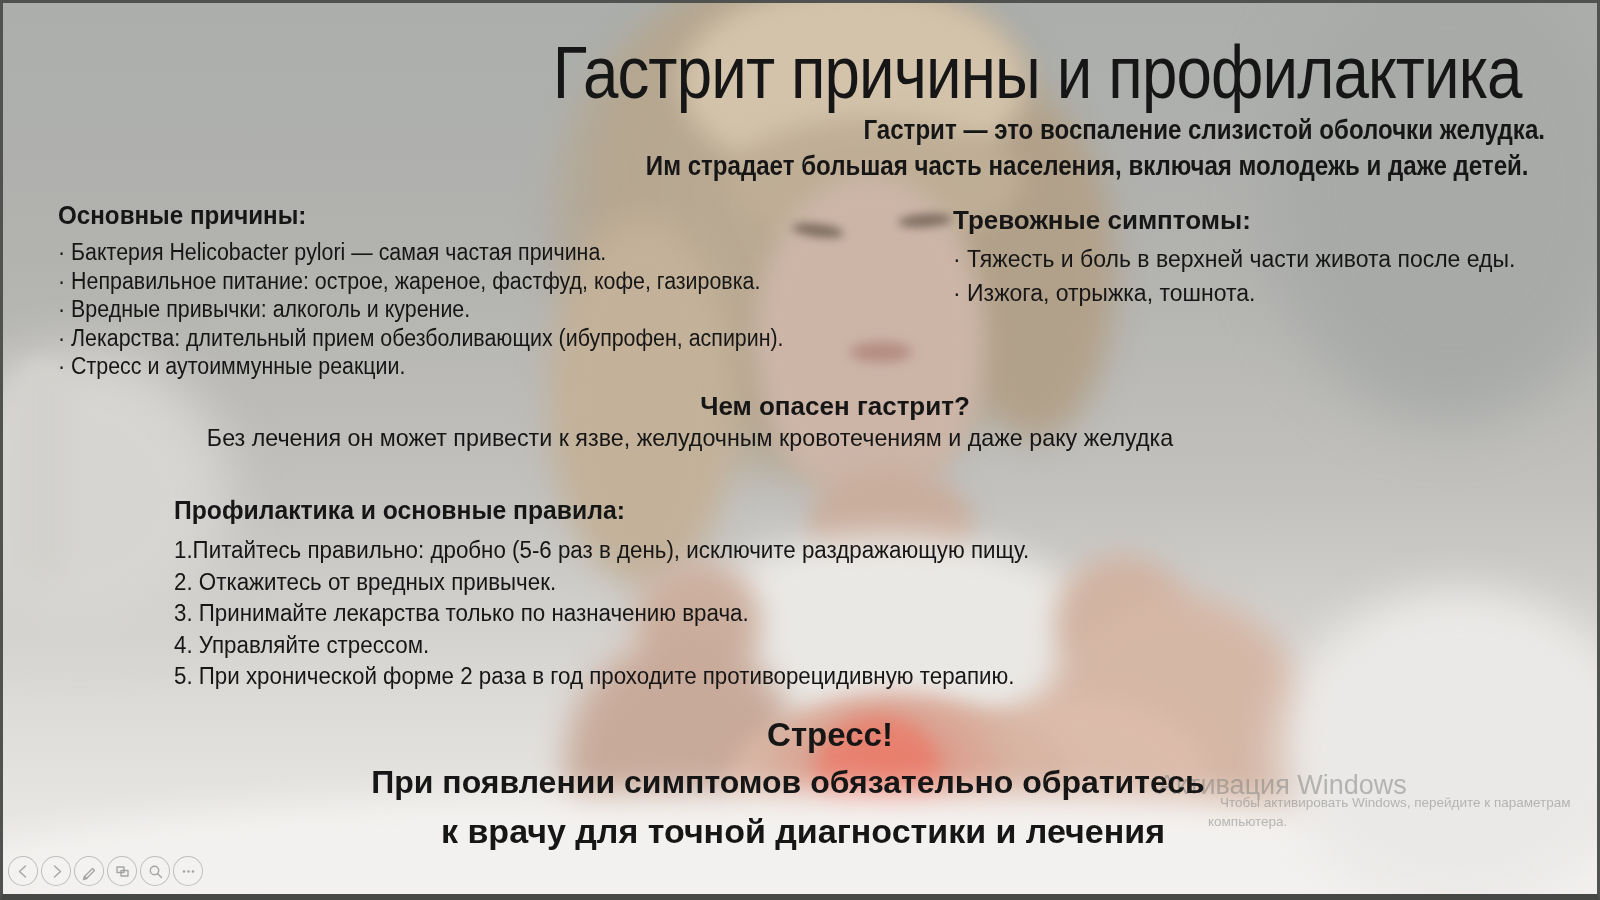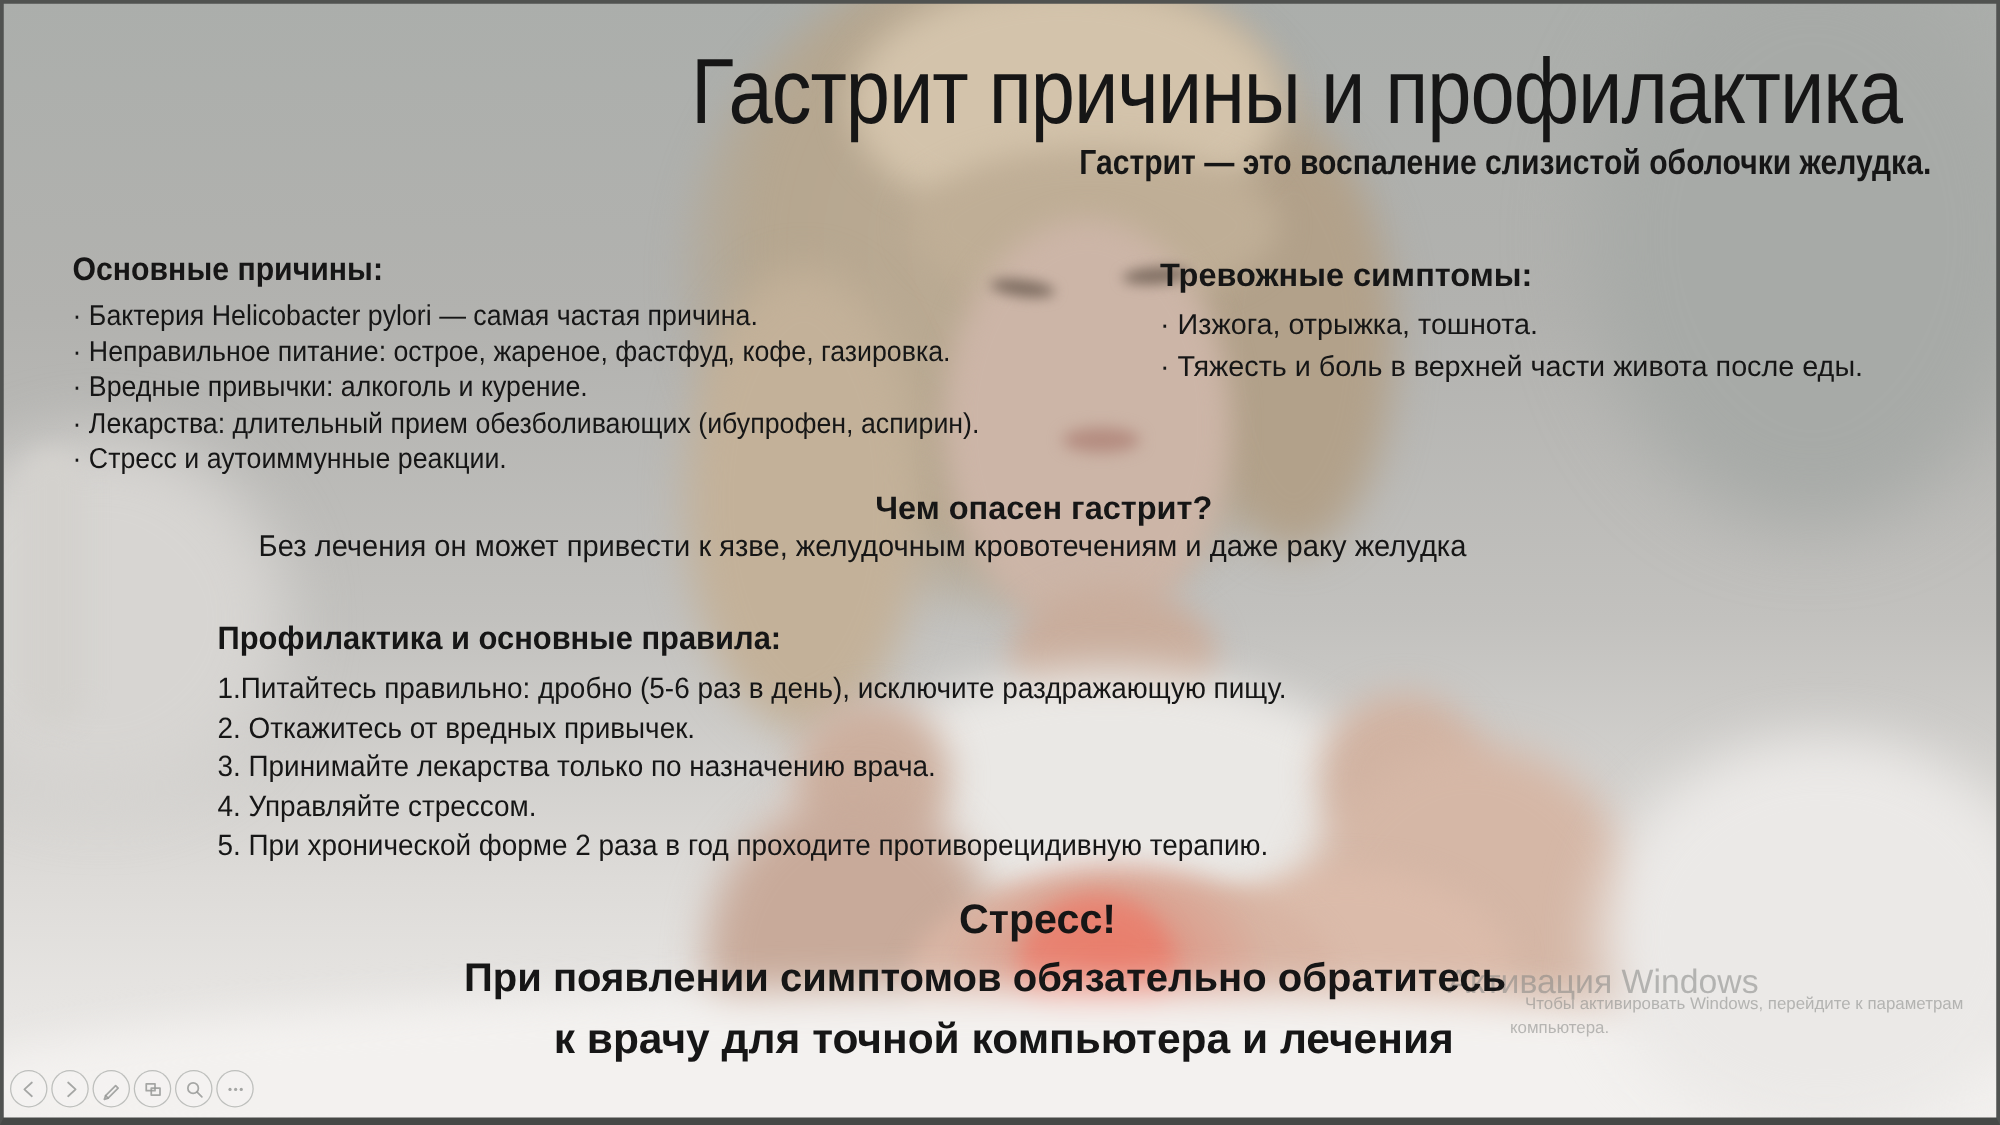--- a/index.html
+++ b/index.html
@@ -44,21 +44,21 @@
   .txt{position:absolute;z-index:3;color:#161616;white-space:nowrap;}
   .center{left:0;width:100%;text-align:right;}
   .cscale{display:inline-block;transform:scaleX(.86);transform-origin:50% 0;}
   .title{top:30px;font-size:74px;font-weight:400;letter-spacing:-1px;}
   .sub1{top:114px;font-size:28px;font-weight:700;}
   .sub2{top:150px;font-size:28px;font-weight:700;}
   .col-head{font-size:26px;font-weight:700;}
   .causes{left:58px;top:200px;transform:scaleX(.93);transform-origin:0 0;}
   .causes .li{font-size:23px;line-height:28.6px;}
   .causes .col-head{margin-bottom:7px;}
-  .symptoms{left:928px;top:205px;}
+  .symptoms{left:953px;top:205px;}
   .symptoms .li{font-size:23px;line-height:34px;}
   .symptoms .col-head{margin-bottom:6px;}
   .danger-head{top:391px;left:835px;transform:translateX(-50%);font-size:26px;font-weight:700;}
   .danger-text{top:424px;left:690px;transform:translateX(-50%) scaleX(.97);font-size:24px;}
   .prevention{left:174px;top:495px;transform:scaleX(.95);transform-origin:0 0;}
   .prevention .col-head{margin-bottom:9px;}
   .prevention .li{font-size:23.5px;line-height:31.6px;}
   .imp1{top:716px;left:830px;transform:translateX(-50%);font-size:33px;font-weight:700;}
   .imp2{top:764px;left:788px;transform:translateX(-50%);font-size:32px;font-weight:700;}
   .imp3{top:812px;left:803px;transform:translateX(-50%);font-size:34px;font-weight:700;}
@@ -112,51 +112,52 @@
     <div class="blob b-blanket"></div>
     <div class="blob b-right-white"></div>
   </div>
 
   <div class="wm wm-title">Активация Windows</div>
   <div class="wm wm-b1">Чтобы активировать Windows, перейдите к параметрам</div>
   <div class="wm wm-b2">компьютера.</div>
 
   <div class="txt center title"><span class="cscale">Гастрит причины и профилактика</span></div>
   <div class="txt center sub1"><span class="cscale">Гастрит — это воспаление слизистой оболочки желудка.</span></div>
+  <div class="txt center sub2"><span class="cscale">Им страдает большая часть населения, включая молодежь и даже детей.</span></div>
 
   <div class="txt causes">
     <div class="col-head">Основные причины:</div>
     <div class="li">· Бактерия Helicobacter pylori — самая частая причина.</div>
     <div class="li">· Неправильное питание: острое, жареное, фастфуд, кофе, газировка.</div>
     <div class="li">· Вредные привычки: алкоголь и курение.</div>
     <div class="li">· Лекарства: длительный прием обезболивающих (ибупрофен, аспирин).</div>
     <div class="li">· Стресс и аутоиммунные реакции.</div>
   </div>
 
   <div class="txt symptoms">
     <div class="col-head">Тревожные симптомы:</div>
+    <div class="li">· Тяжесть и боль в верхней части живота после еды.</div>
     <div class="li">· Изжога, отрыжка, тошнота.</div>
-    <div class="li">· Тяжесть и боль в верхней части живота после еды.</div>
   </div>
 
   <div class="txt danger-head">Чем опасен гастрит?</div>
   <div class="txt danger-text">Без лечения он может привести к язве, желудочным кровотечениям и даже раку желудка</div>
 
   <div class="txt prevention">
     <div class="col-head">Профилактика и основные правила:</div>
     <div class="li">1.Питайтесь правильно: дробно (5-6 раз в день), исключите раздражающую пищу.</div>
     <div class="li">2. Откажитесь от вредных привычек.</div>
     <div class="li">3. Принимайте лекарства только по назначению врача.</div>
     <div class="li">4. Управляйте стрессом.</div>
     <div class="li">5. При хронической форме 2 раза в год проходите противорецидивную терапию.</div>
   </div>
 
   <div class="txt imp1">Стресс!</div>
   <div class="txt imp2">При появлении симптомов обязательно обратитесь</div>
-  <div class="txt imp3">к врачу для точной компьютера и лечения</div>
+  <div class="txt imp3">к врачу для точной диагностики и лечения</div>
 
   <div class="toolbar">
     <button class="tool-btn">
       <span>
         <svg width="27" height="27" viewBox="0 0 27 27">
             <polyline points="15.5,8 9.5,13.5 15.5,19"></polyline>
           </svg>
       </span>
     </button>
     <button class="tool-btn">

